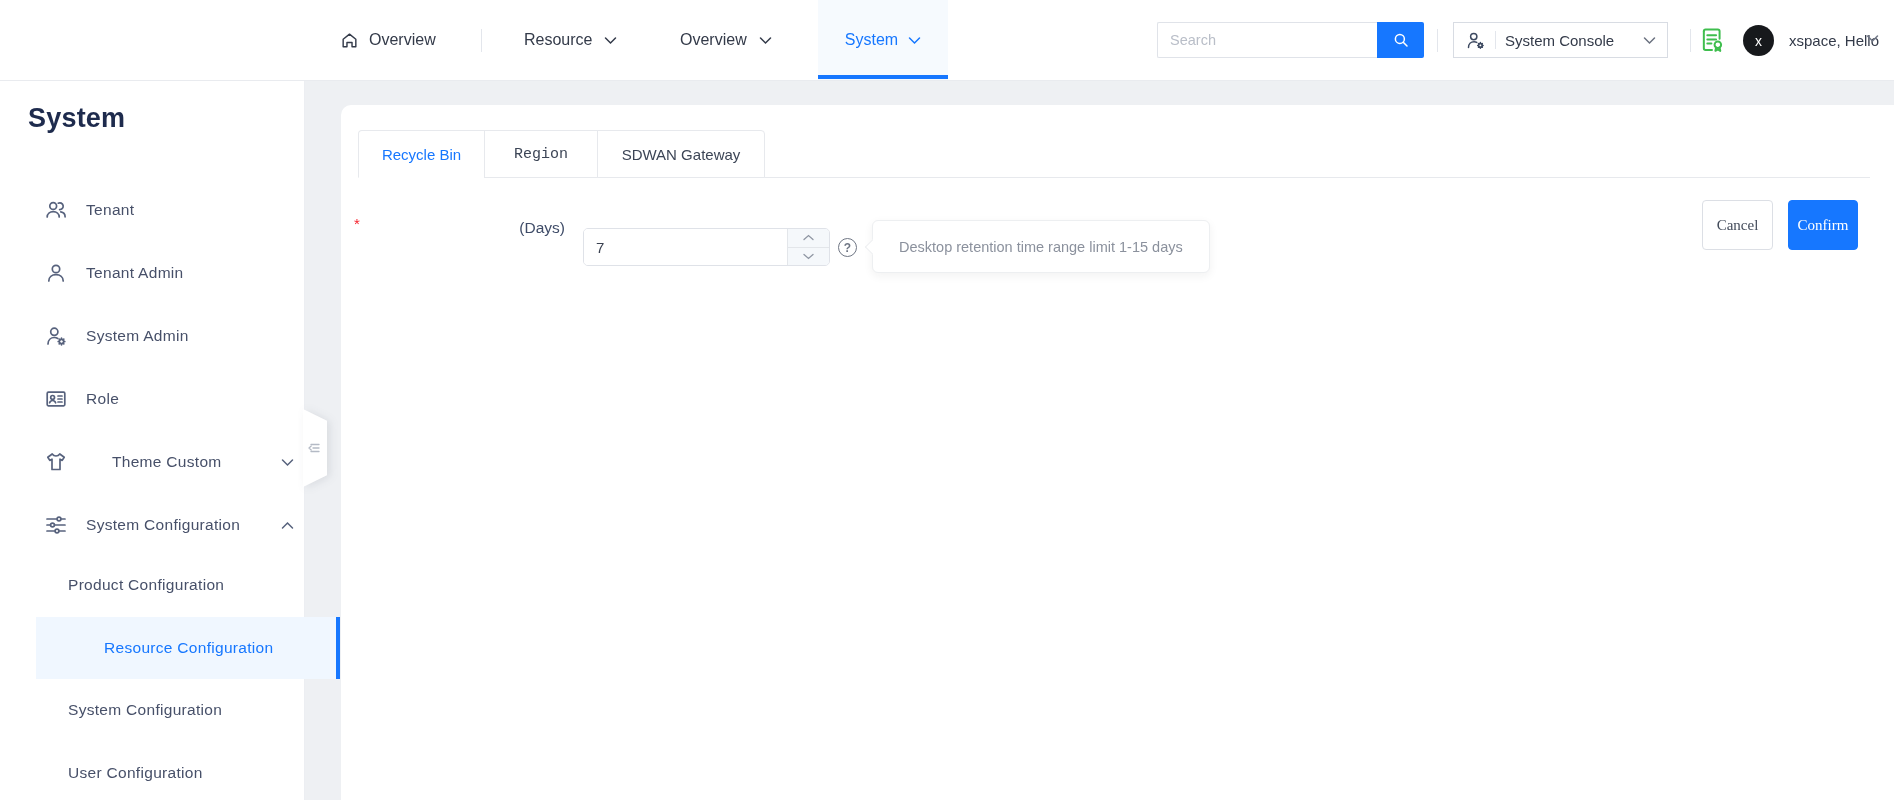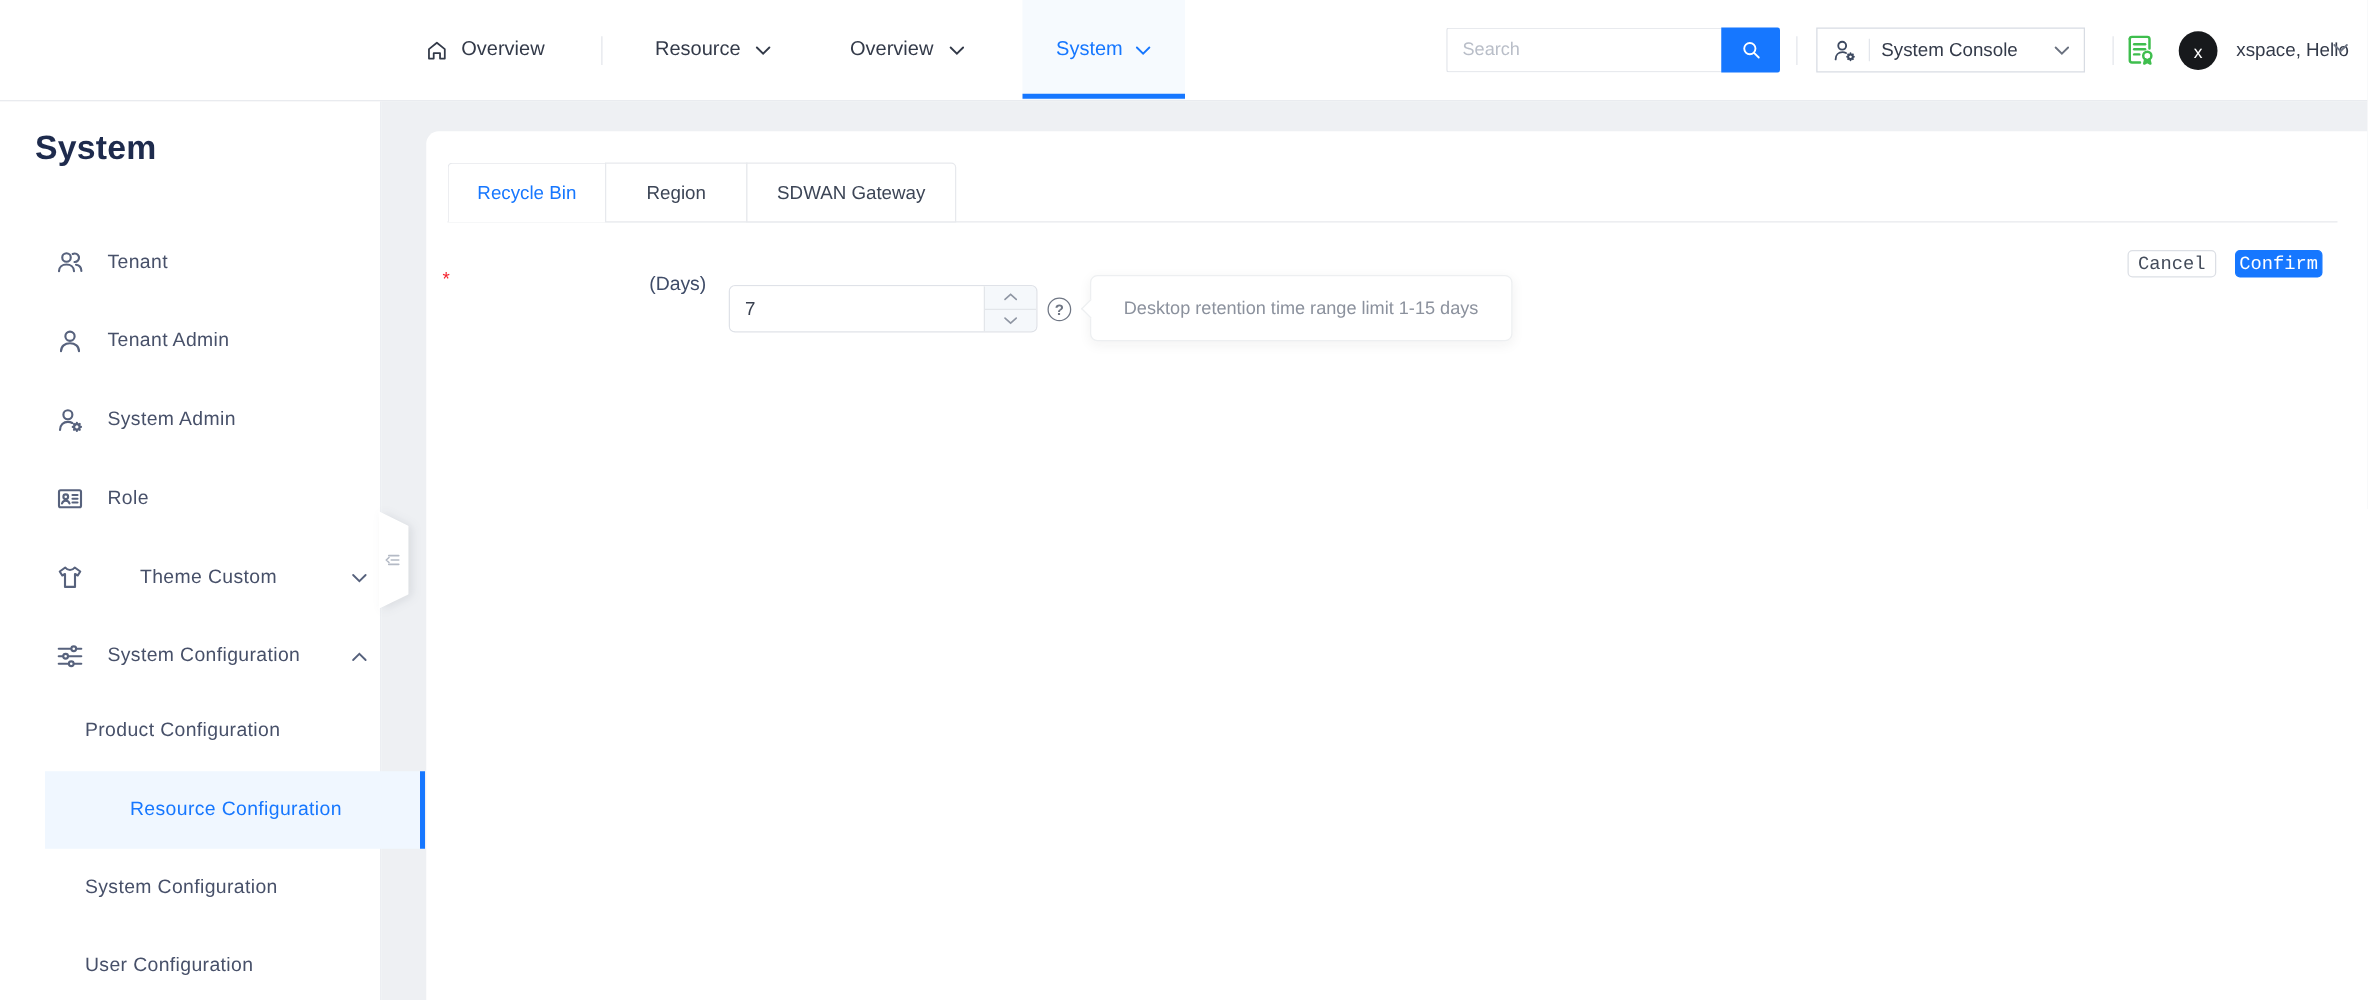--- a/index.html
+++ b/index.html
@@ -115,21 +115,21 @@
   .tabbar::after {
     content:""; position:absolute; left:0; right:0; bottom:0; height:1px; background:#e7e9ed;
   }
   .tab {
     position:relative; z-index:1; height:48px; display:flex; align-items:center;
     justify-content:center; border:1px solid #e7e9ed; background:#fff;
     font-size:15px; color:#3c4556; cursor:pointer;
   }
   .tab + .tab { margin-left:-1px; }
   .tab-0 { width:127px; border-top-left-radius:4px; }
-  .tab-1 { width:114px; }
+  .tab-1 { width:114px;font-family:Liberation Mono, monospace; }
   .tab-2 { width:168px; border-top-right-radius:4px; }
   .tab.active { color:#1677ff; border-bottom-color:#ffffff; }
 
   .req-mark { position:absolute; left:13px; top:110px; color:#f5222d; font-size:15px; }
   .form-label {
     position:absolute; left:0; top:106px; width:224px; text-align:right;
     font-size:15.5px; color:#3f4c68; line-height:34px;
   }
   .num-input-wrap {
     position:absolute; left:242px; top:123px; width:247px; height:38px;
@@ -157,23 +157,23 @@
     box-shadow:0 3px 10px rgba(31,35,41,0.06);
     display:flex; align-items:center; padding:0 26px;
     font-size:14.5px; color:#8b919d; white-space:nowrap; z-index:2;
   }
   .tooltip::before {
     content:""; position:absolute; left:-6px; top:50%; width:10px; height:10px;
     background:#fff; transform:translateY(-50%) rotate(45deg);
     border-left:1px solid #edeff1; border-bottom:1px solid #edeff1;
   }
   .btn {
-    position:absolute; top:95px; height:22px; border-radius:4px; font-size:15px;
+    position:absolute; top:95px; height:50px; border-radius:4px; font-size:15px;
     display:flex; align-items:center; justify-content:center; cursor:pointer;
-    font-family:Liberation Mono, monospace;
+    font-family:Liberation Serif, serif;
   }
   .btn-cancel { left:1361px; width:71px; background:#fff; border:1px solid #dcdfe5; color:#434b5a; }
   .btn-confirm { left:1447px; width:70px; background:#1677ff; border:1px solid #1677ff; color:#fff; }
 </style>
 </head>
 <body>
 
 <div class="header">
 
   <div class="nav-item nav-overview">

